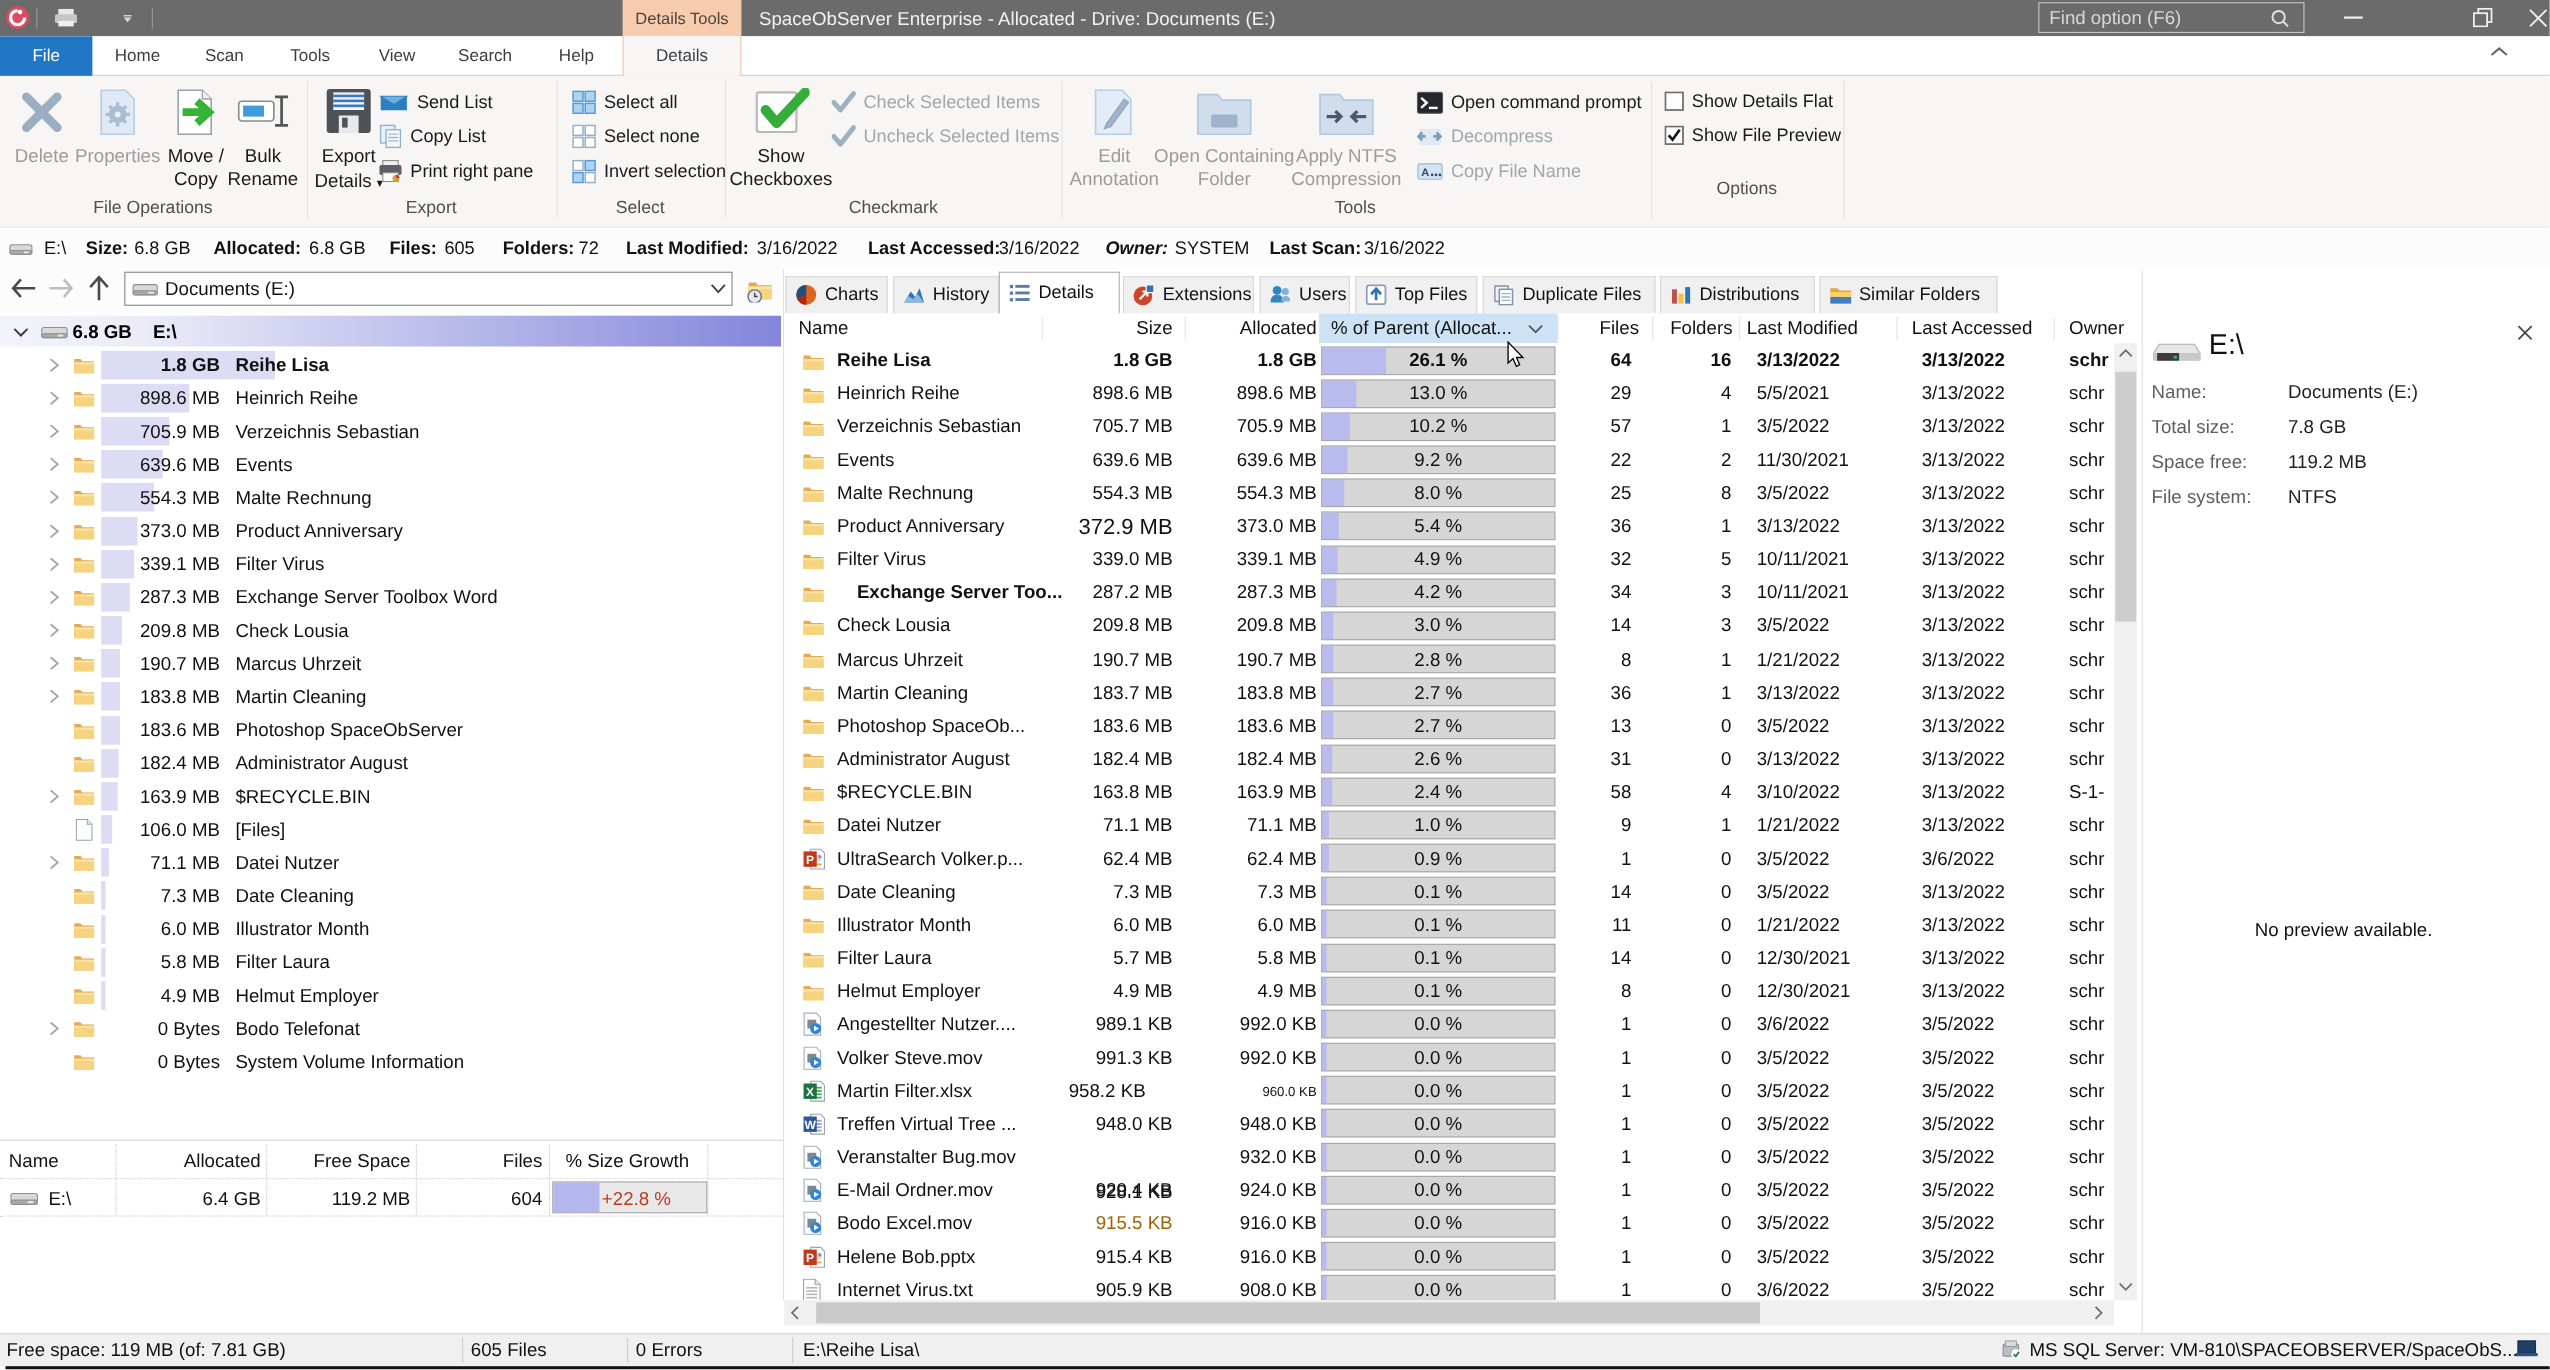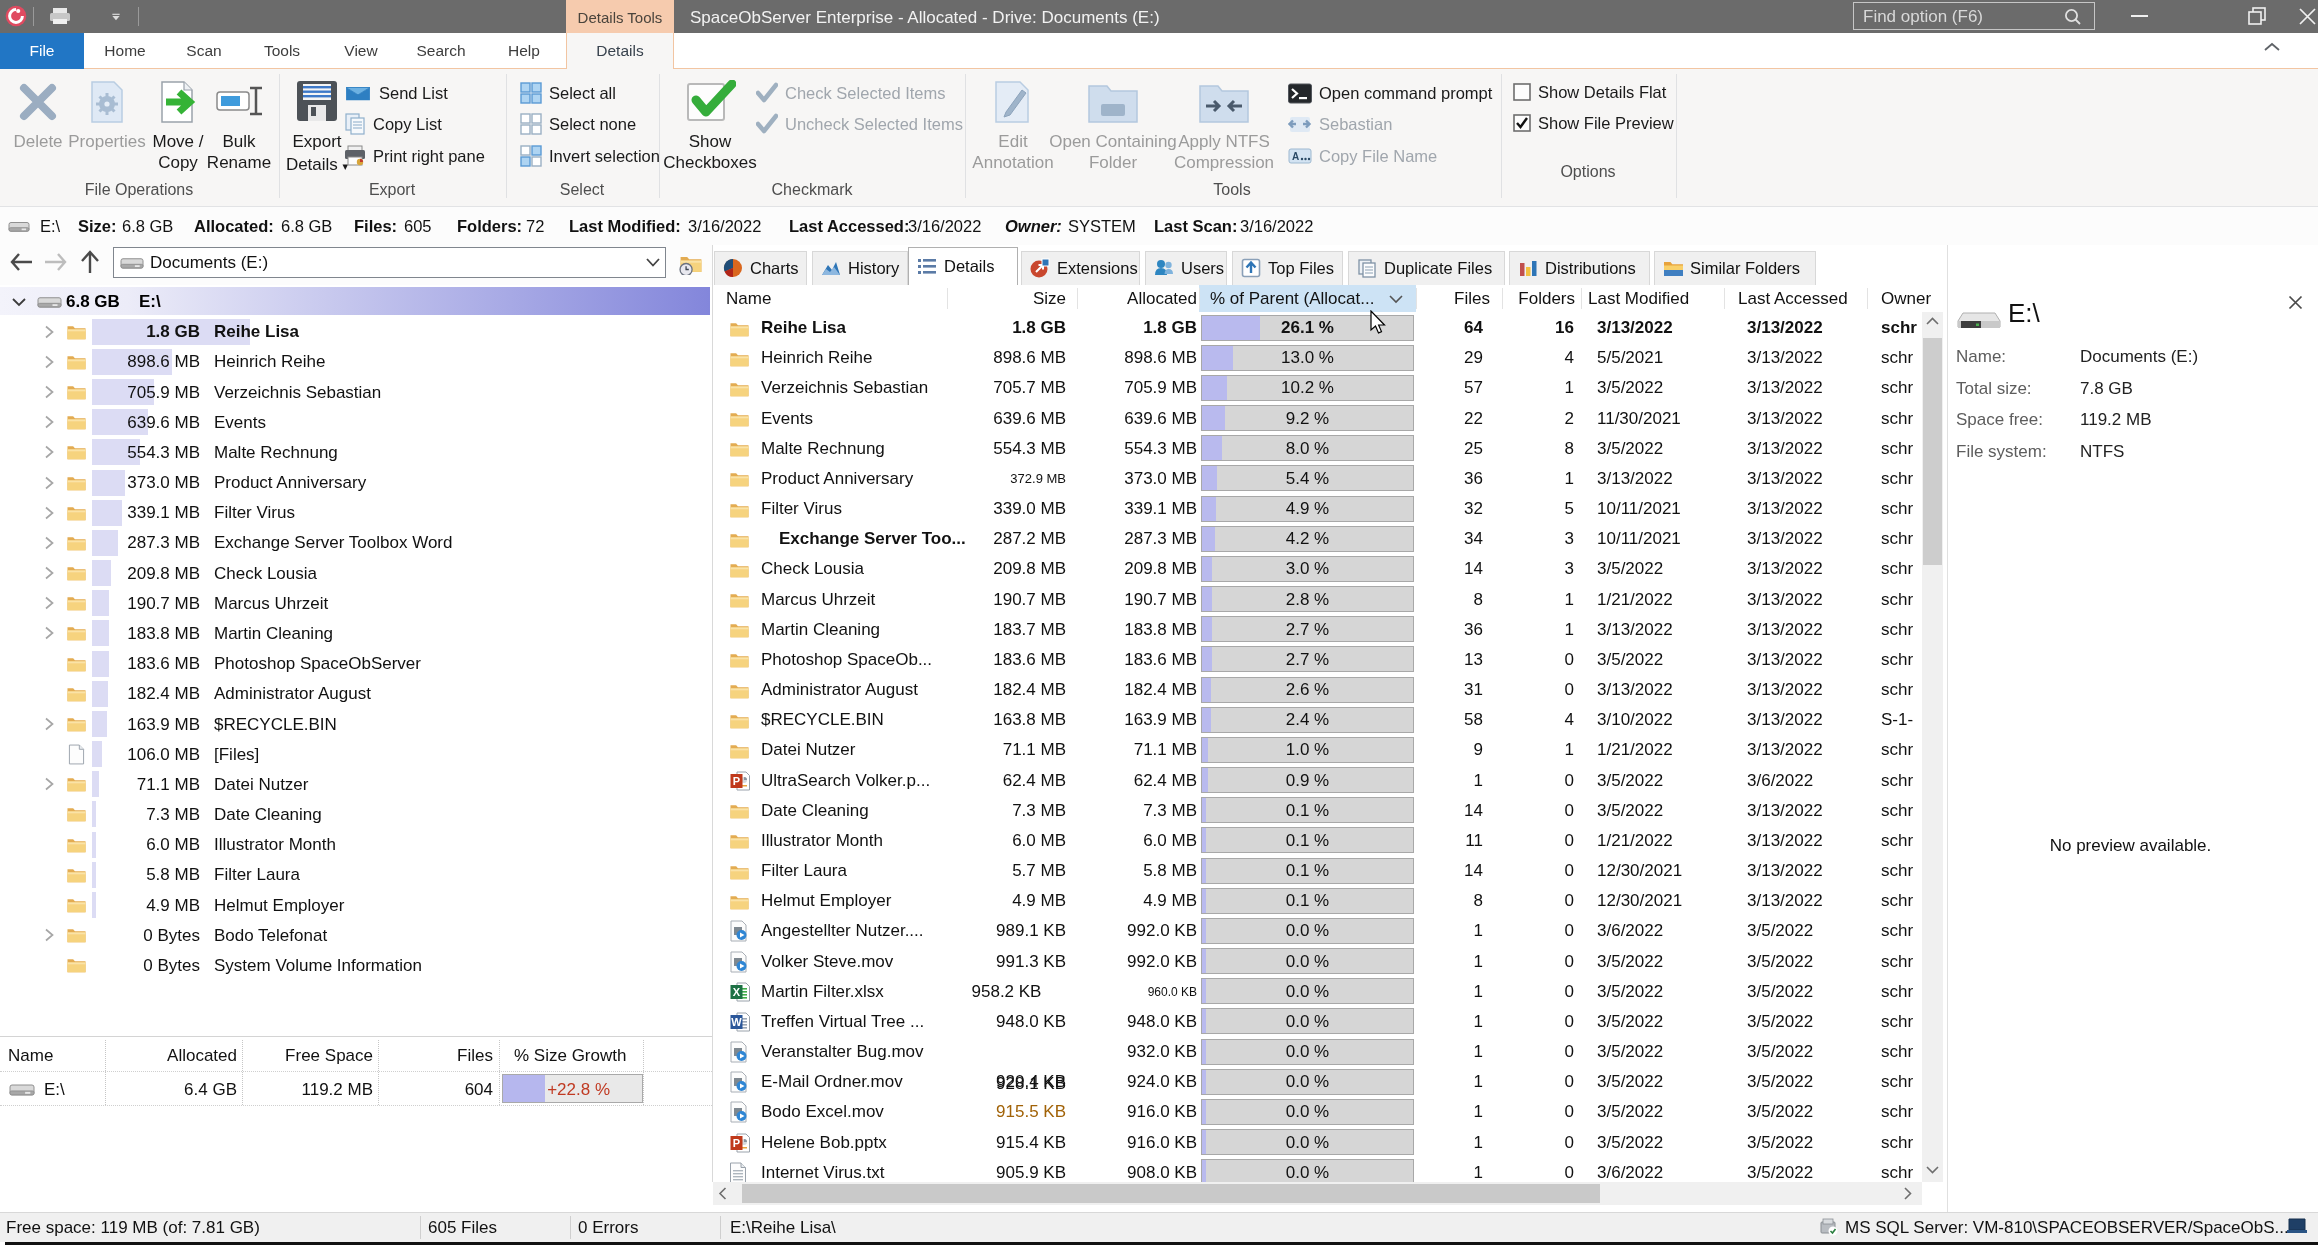--- a/index.html
+++ b/index.html
@@ -197,21 +197,21 @@
 <svg class="abs" style="left:1288px;top:82.5px" width="24" height="21" viewBox="0 0 24 21">
     <rect x="0.5" y="1" width="23" height="19" rx="2" fill="#24272b" stroke="#52565c" stroke-width="1"></rect>
     <path d="M4 6 L9 10.5 L4 15" stroke="#fff" stroke-width="2.2" fill="none"></path>
     <rect x="11" y="14" width="8" height="2.2" fill="#fff"></rect>
   </svg>
 <div class="t" style="left:1319px;top:81.8px;height:22.5px;line-height:22.5px;font-size:16.5px;color:#1a1a1a;">Open command prompt</div>
 <svg class="abs" style="left:1288px;top:113.0px" width="24" height="22" viewBox="0 0 24 22">
     <rect x="2" y="4" width="20" height="15" rx="2" fill="#dce8f4" opacity="0.9"></rect>
     <path d="M1 11 L8 11 M5 7.5 L1.5 11 L5 14.5 M22 11 L15 11 M18 7.5 L21.5 11 L18 14.5" stroke="#7d9cbd" stroke-width="2.4" fill="none"></path>
   </svg>
-<div class="t" style="left:1319px;top:112.8px;height:22.5px;line-height:22.5px;font-size:16.5px;color:#a0a6ad;">Sebastian</div>
+<div class="t" style="left:1319px;top:112.8px;height:22.5px;line-height:22.5px;font-size:16.5px;color:#a0a6ad;">Decompress</div>
 <svg class="abs" style="left:1288px;top:145.0px" width="24" height="22" viewBox="0 0 24 22">
     <rect x="1" y="4" width="22" height="14" rx="2" fill="#d3e3f2" stroke="#9db8d0" stroke-width="1"></rect>
     <text x="4" y="15" font-size="10" font-weight="bold" fill="#2b4a66" font-family="Liberation Sans">A</text>
     <circle cx="14" cy="14" r="1.2" fill="#2b4a66"></circle>
     <circle cx="17.5" cy="14" r="1.2" fill="#2b4a66"></circle>
     <circle cx="21" cy="14" r="1.2" fill="#2b4a66"></circle>
   </svg>
 <div class="t" style="left:1319px;top:144.8px;height:22.5px;line-height:22.5px;font-size:16.5px;color:#a0a6ad;">Copy File Name</div>
 <svg class="abs" style="left:1513px;top:83.0px" width="18" height="18" viewBox="0 0 18 18">
     <rect x="1" y="1" width="16" height="16" fill="#fdfdfd" stroke="#6e6e6e" stroke-width="1.6"></rect>
@@ -702,21 +702,21 @@
 <div class="t" style="left:789px;top:125.7px;height:22px;line-height:22px;font-size:17px;color:#111;width:72px;text-align:right;">8</div>
 <div class="t" style="left:884px;top:125.7px;height:22px;line-height:22px;font-size:17px;color:#111;">3/5/2022</div>
 <div class="t" style="left:1034px;top:125.7px;height:22px;line-height:22px;font-size:17px;color:#111;">3/13/2022</div>
 <div class="t" style="left:1168px;top:125.7px;height:22px;line-height:22px;font-size:17px;color:#111;">schr</div>
 <svg class="abs" style="left:16px;top:157.4px" width="21" height="19" viewBox="0 0 22 20">
       <path d="M1.5 4.5 l6 0 1.8 2.2 11.2 0 0 11.5 -19 0 z" fill="#e3ac52"></path>
       <path d="M1.5 7.8 l19 0 0 10.4 -19 0 z" fill="#f6d37e"></path>
       <path d="M1.5 7.8 l19 0 0 2 -19 0 z" fill="#fae3a7"></path>
     </svg>
 <div class="t" style="left:48px;top:155.9px;height:22px;line-height:22px;font-size:17px;color:#111;">Product Anniversary</div>
-<div class="t" style="left:234px;top:155.9px;height:22px;line-height:22px;font-size:13px;color:#111;width:119px;text-align:right;">372.9 MB</div>
+<div class="t" style="left:234px;top:155.9px;height:22px;line-height:22px;font-size:20px;color:#111;width:119px;text-align:right;">372.9 MB</div>
 <div class="t" style="left:364px;top:155.9px;height:22px;line-height:22px;font-size:17px;color:#111;width:120px;text-align:right;">373.0 MB</div>
 <div class="abs" style="left:488px;top:153.4px;width:213px;height:26px;background:#d6d6d6;border:1px solid #a8a8a8;box-sizing:border-box;"></div>
 <div class="abs" style="left:489px;top:154.4px;width:15.1px;height:24px;background:#b9baee;"></div>
 <div class="t" style="left:488px;top:155.9px;height:22px;line-height:22px;font-size:17px;color:#111;width:213px;text-align:center;">5.4 %</div>
 <div class="t" style="left:703px;top:155.9px;height:22px;line-height:22px;font-size:17px;color:#111;width:67px;text-align:right;">36</div>
 <div class="t" style="left:789px;top:155.9px;height:22px;line-height:22px;font-size:17px;color:#111;width:72px;text-align:right;">1</div>
 <div class="t" style="left:884px;top:155.9px;height:22px;line-height:22px;font-size:17px;color:#111;">3/13/2022</div>
 <div class="t" style="left:1034px;top:155.9px;height:22px;line-height:22px;font-size:17px;color:#111;">3/13/2022</div>
 <div class="t" style="left:1168px;top:155.9px;height:22px;line-height:22px;font-size:17px;color:#111;">schr</div>
 <svg class="abs" style="left:16px;top:187.5px" width="21" height="19" viewBox="0 0 22 20">

